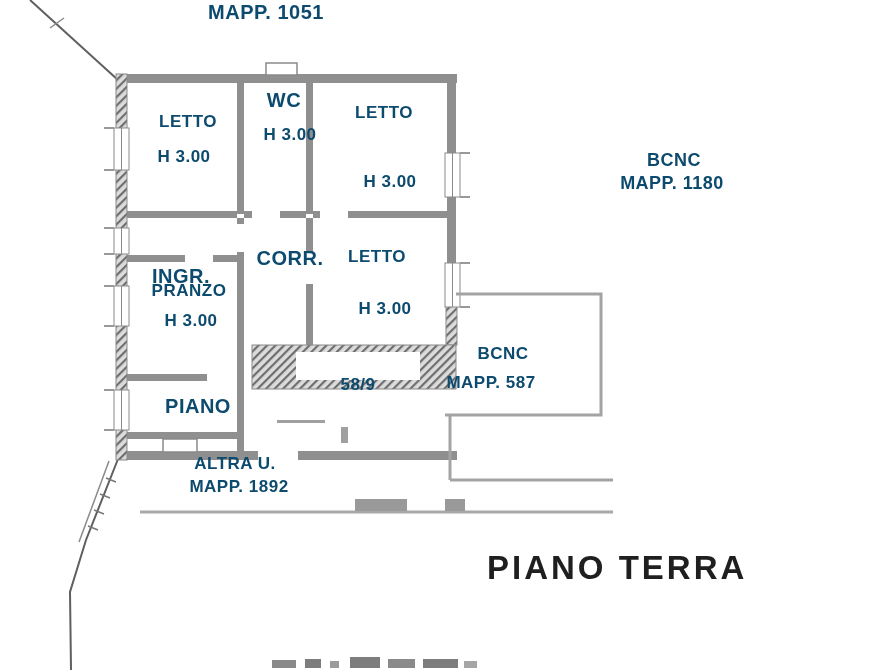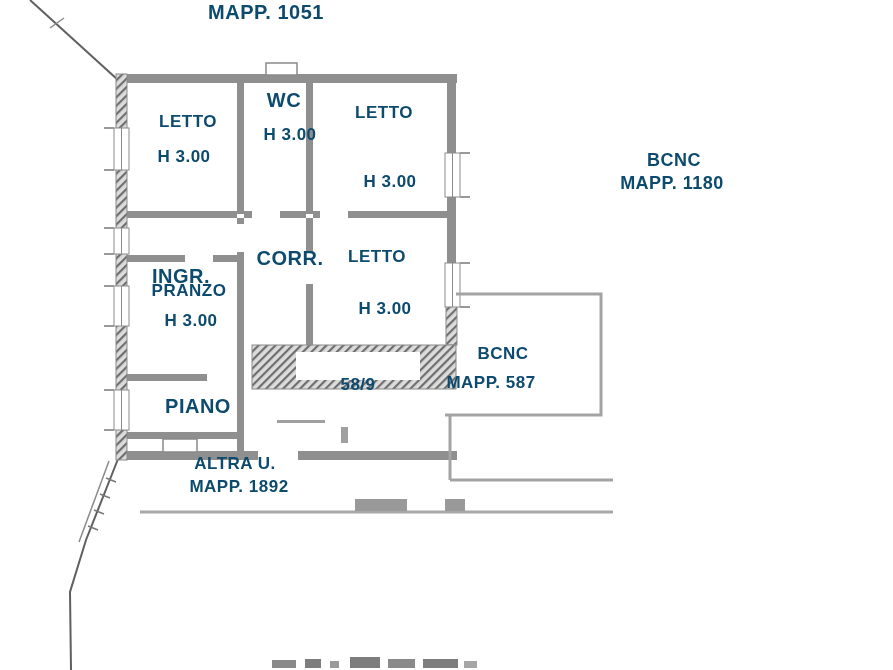--- a/index.html
+++ b/index.html
@@ -195,14 +195,15 @@
   <div class="lbl fs16" style="left:198px;top:396px;">PIANO</div>
 
   <div class="lbl fs17" style="left:358px;top:356px;margin-top:20px;">58/9</div>
 
   <div class="lbl fs17" style="left:503px;top:345px;">BCNC</div>
   <div class="lbl fs17" style="left:491px;top:368px;margin-top:6px;">MAPP. 587</div>
 
   <div class="lbl fs17" style="left:235px;top:455px;">ALTRA U.</div>
   <div class="lbl fs17" style="left:239px;top:478px;">MAPP. 1892</div>
 
+  <div class="title" style="left:487px;top:551px;">PIANO TERRA</div>
 
 </div>
 
 </body></html>

